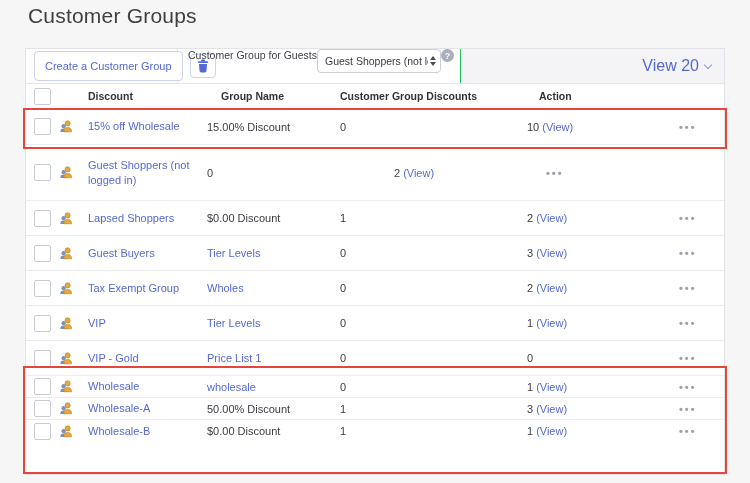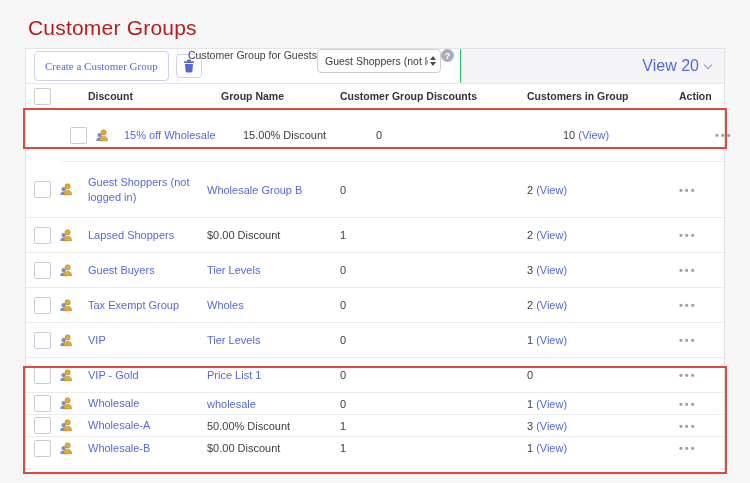--- a/index.html
+++ b/index.html
@@ -13,32 +13,32 @@
   }
   html,body{margin:0;padding:0;}
   body{
     width:750px;height:483px;position:relative;overflow:hidden;
     background:var(--page-bg);
     font-family:"Liberation Sans", sans-serif;
     -webkit-font-smoothing:antialiased;
   }
   .page{position:absolute;inset:0;}
   .title{
-    position:absolute;left:28px;top:16px;margin:0;
-    font-size:21px;font-weight:300;color:#b91c1c;letter-spacing:.2px;
+    position:absolute;left:28px;top:4px;margin:0;
+    font-size:21px;font-weight:300;color:#404040;letter-spacing:.2px;
   }
   .panel{
     position:absolute;left:25px;top:48px;width:700px;height:427px;
     background:var(--panel-bg);border:1px solid #e3e3e7;box-sizing:border-box;
   }
   
   .toolbar{height:35px;display:flex;align-items:stretch;border-bottom:1px solid var(--border);box-sizing:border-box;background:#fff;}
   .tb-left{width:152px;display:flex;align-items:center;gap:7px;padding-left:8px;box-sizing:border-box;border-right:1px solid #ebebee;}
   .btn{background:#fff;border:1px solid #ccd3ea;border-radius:4px;height:24px;color:var(--accent);font-size:11px;font-family:inherit;cursor:pointer;display:flex;align-items:center;justify-content:center;}
-  .btn-create{padding:14px 10px;white-space:nowrap;font-family:Liberation Serif, serif;}
+  .btn-create{padding:14px 10px;white-space:nowrap;}
   .btn-trash{width:28px;}
   .tb-mid{width:283px;display:flex;align-items:flex-start;gap:0;padding-left:10px;box-sizing:border-box;border-right:1px solid #22c55e;overflow:hidden;white-space:nowrap;}
   .guest-label{font-size:10.5px;color:#41414a;}
   .select{width:124px;height:24px;background:#fff;border:1px solid #cdced6;border-radius:4px;box-sizing:border-box;display:flex;align-items:center;padding:0 4px 0 7px;font-size:10.5px;color:#3a3a42;cursor:pointer;flex:none;}
   .select .val{flex:1;overflow:hidden;white-space:nowrap;}
   .stepper{display:flex;flex-direction:column;gap:2px;margin-left:2px;flex:none;}
   .stepper i{display:block;width:0;height:0;border-left:3px solid transparent;border-right:3px solid transparent;}
   .stepper .up{border-bottom:4px solid #4a4a52;}
   .stepper .down{border-top:4px solid #4a4a52;}
   .help{width:13px;height:13px;border-radius:50%;background:#a9aeba;color:#fff;font-size:9px;font-weight:bold;display:flex;align-items:center;justify-content:center;flex:none;cursor:pointer;}
@@ -50,21 +50,21 @@
   .cell{box-sizing:border-box;padding-left:7px;flex:none;}
   .c-check{width:29px;padding-left:8px;display:flex;align-items:center;}
   .c-icon{width:26px;padding-left:4px;display:flex;align-items:center;}
   .c-name{width:119px;line-height:15px;}
   .c-discount{width:133px;}
   .c-cgd{width:188px;}
   .c-cust{width:140px;padding-left:6px;}
   .c-action{flex:1;padding-left:18px;}
   .checkbox{width:15px;height:15px;border:1px solid #c8cbd3;border-radius:2px;background:#fff;display:inline-block;cursor:pointer;}
   .row{display:flex;align-items:center;border-bottom:1px solid #ececef;box-sizing:border-box;font-size:11px;color:var(--text-dark);height:35px;background:#fff;}
-  #rows .row:nth-child(1){height:53px;margin-left:36px;}
+  #rows .row:nth-child(1){height:36px;}
   #rows .row:nth-child(2){height:56px;}
   #rows .row:nth-child(n+8){height:22px;}
   #rows .row:last-child{border-bottom:none;}
   .link{color:var(--accent);text-decoration:none;cursor:pointer;}
   .view-link{margin-left:3px;}
   .dots{color:#9aa0ab;font-size:11px;font-weight:bold;letter-spacing:2px;cursor:pointer;line-height:1;}
   
   .hl{position:absolute;left:23px;width:704px;border:2px solid var(--highlight);box-sizing:border-box;pointer-events:none;}
   .hl1{top:108px;height:41px;}
   .hl2{top:366px;height:108px;}
@@ -111,21 +111,20 @@
     </div>
 
     <div class="thead">
       <div class="cell c-check">
           <span class="checkbox"></span>
         </div>
       <div class="cell c-icon"></div>
       <div class="cell c-discount">Discount</div>
       <div class="cell c-name">Group Name</div>
       <div class="cell c-cgd">Customer Group Discounts</div>
-      <div class="cell c-cust">Customers in Group</div>
       <div class="cell c-action">Action</div>
     </div>
 
     <div id="rows">
   <div class="row">
     <div class="cell c-check">
             <span class="checkbox"></span>
           </div>
     <div class="cell c-icon">
       <span style="display:flex;">
@@ -154,21 +153,20 @@
       <span style="display:flex;">
         <svg width="14" height="13" viewBox="0 0 14 13">
           <circle cx="4.6" cy="6.2" r="2.1" fill="#7d8fbd"></circle>
           <path d="M1.3 12 q0 -3.4 3.3 -3.4 q3.3 0 3.3 3.4 z" fill="#7d8fbd"></path>
           <circle cx="8.6" cy="3.4" r="2.6" fill="#e2a93e" stroke="#b9831f" stroke-width="0.6"></circle>
           <path d="M4.6 11.8 q0 -4.4 4 -4.4 q4 0 4 4.4 z" fill="#e2a93e" stroke="#b9831f" stroke-width="0.6"></path>
         </svg>
       </span>
     </div>
     <div class="cell c-name"><a class="link">Guest Shoppers (not logged in)</a></div>
-    <div class="cell c-discount link">Wholesale Group B</div>
     <div class="cell c-cgd">0</div>
     <div class="cell c-cust">
       <span>2</span><a class="link view-link">(View)</a>
     </div>
     <div class="cell c-action"><span class="dots">•••</span></div>
   </div>
 
   <div class="row">
     <div class="cell c-check">
             <span class="checkbox"></span>

